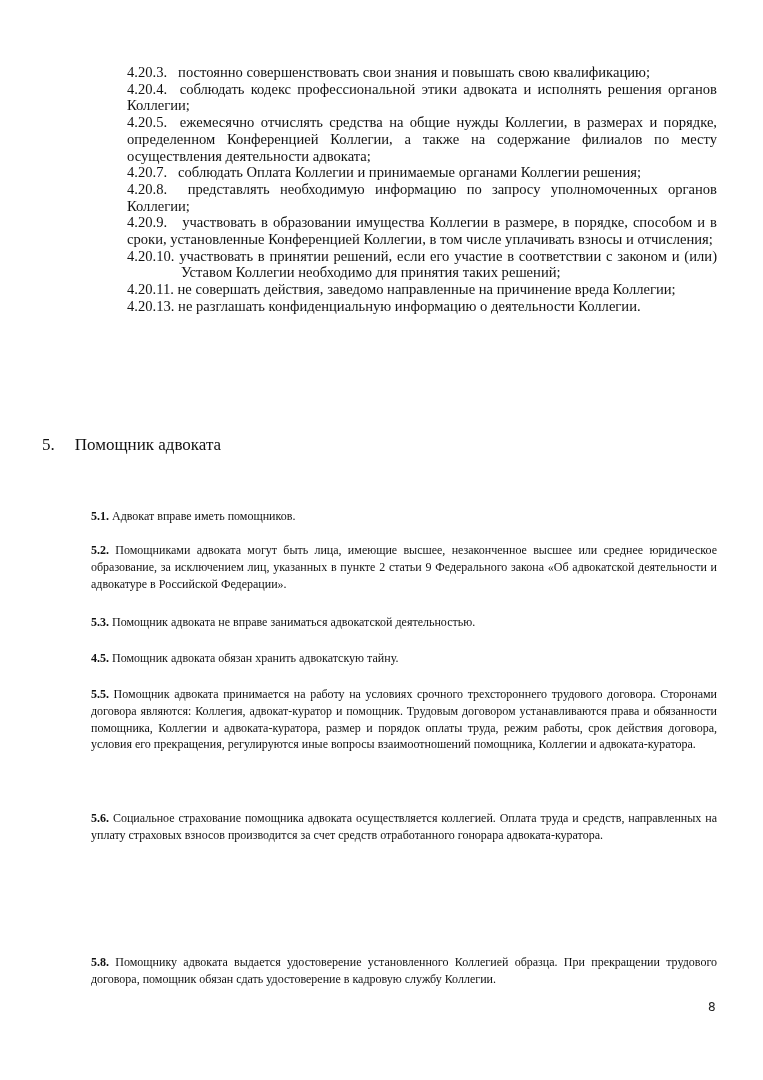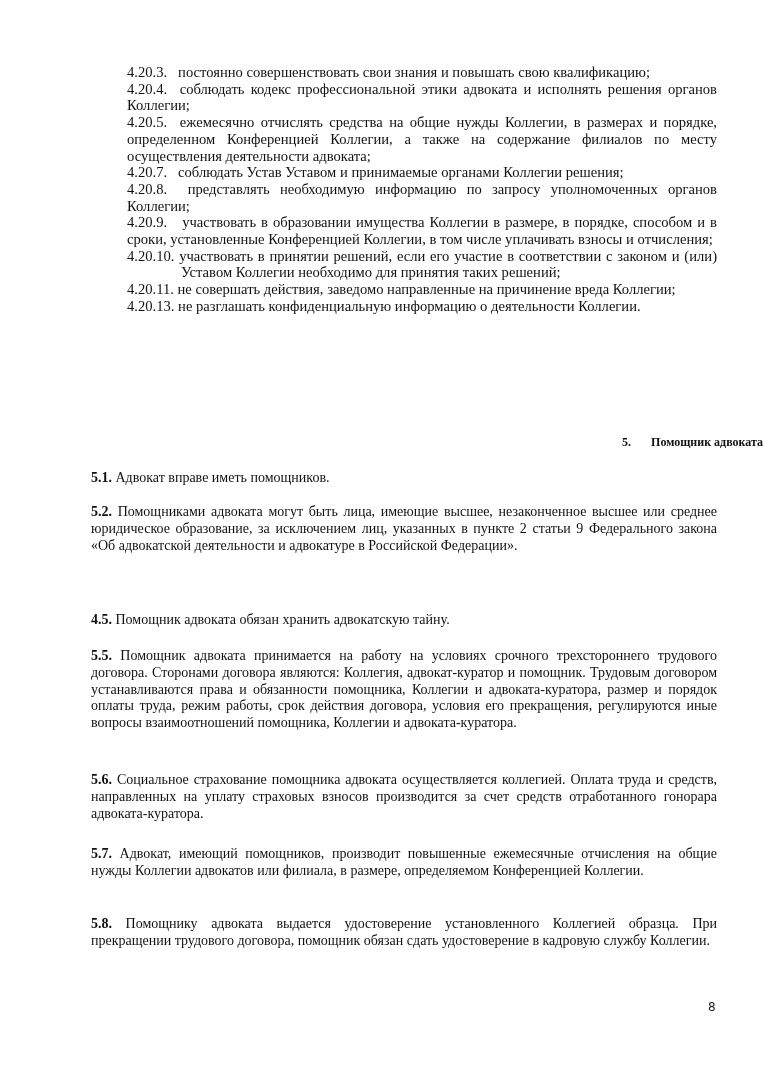--- a/index.html
+++ b/index.html
@@ -3,50 +3,50 @@
 <meta charset="utf-8">
 <style>
   html, body { margin: 0; padding: 0; background: #ffffff; }
   body { width: 763px; height: 1080px; position: relative; overflow: hidden;
          font-family: "Liberation Serif", serif; color: #111; }
   .page { position: absolute; left: 0; top: 0; width: 763px; height: 1080px; }
   .list { position: absolute; left: 127px; top: 64px; width: 590px;
           font-size: 14.6px; line-height: 16.7px; }
   .li { text-align: justify; }
   .li.hang { padding-left: 54px; text-indent: -54px; }
-  .heading { position: absolute; left: 0; width: 763px; top: 435px; text-align: right;
-             font-weight: bold; font-size: 12px; }
+  .heading { position: absolute; left: 0; width: 763px; top: 435px; text-align: left;
+             font-weight: normal; font-size: 17px; }
   .heading .hnum { margin-right: 20px; margin-left: 42px; }
-  .para { position: absolute; left: 91px; width: 626px; font-size: 14px;
-          line-height: 16.8px; text-align: justify; }
+  .para { position: absolute; left: 91px; width: 626px; font-size: 12px;
+          line-height: 16.8px; text-align: justify; margin-top: 38px; }
   .para b { font-weight: bold; }
   .pagenum { position: absolute; left: 708px; top: 1000px;
              font-family: "DejaVu Sans", sans-serif; font-size: 12px; color: #222; }
 </style>
 </head>
 <body>
 
 <div class="page">
 
   <div class="list">
     <div class="li"><span>4.20.3.</span>&nbsp;&nbsp; <span>постоянно совершенствовать свои знания и повышать свою квалификацию;</span></div>
     <div class="li"><span>4.20.4.</span>&nbsp; <span>соблюдать кодекс профессиональной этики адвоката и исполнять решения органов Коллегии;</span></div>
     <div class="li"><span>4.20.5.</span>&nbsp; <span>ежемесячно отчислять средства на общие нужды Коллегии, в размерах и порядке, определенном Конференцией Коллегии, а также на содержание филиалов по месту осуществления деятельности адвоката;</span></div>
-    <div class="li"><span>4.20.7.</span>&nbsp;&nbsp; <span>соблюдать Устав Уставом и принимаемые органами Коллегии решения;</span></div>
+    <div class="li"><span>4.20.7.</span>&nbsp;&nbsp; <span>соблюдать Оплата Коллегии и принимаемые органами Коллегии решения;</span></div>
     <div class="li"><span>4.20.8.</span>&nbsp; <span>представлять необходимую информацию по запросу уполномоченных органов Коллегии;</span></div>
     <div class="li"><span>4.20.9.</span>&nbsp;&nbsp; <span>участвовать в образовании имущества Коллегии в размере, в порядке, способом и в сроки, установленные Конференцией Коллегии, в том числе уплачивать взносы и отчисления;</span></div>
     <div class="li hang"><span>4.20.10.</span> <span>участвовать в принятии решений, если его участие в соответствии с законом и (или) Уставом Коллегии необходимо для принятия таких решений;</span></div>
     <div class="li hang"><span>4.20.11.</span> <span>не совершать действия, заведомо направленные на причинение вреда Коллегии;</span></div>
     <div class="li hang"><span>4.20.13.</span> <span>не разглашать конфиденциальную информацию о деятельности Коллегии.</span></div>
   </div>
 
   <div class="heading"><span class="hnum">5.</span><span>Помощник адвоката</span></div>
 
   <div class="para" style="top:470px"><b>5.1.</b> <span>Адвокат вправе иметь помощников.</span></div>
   <div class="para" style="top:504px"><b>5.2.</b> <span>Помощниками адвоката могут быть лица, имеющие высшее, незаконченное высшее или среднее юридическое образование, за исключением лиц, указанных в пункте 2 статьи 9 Федерального закона «Об адвокатской деятельности и адвокатуре в Российской Федерации».</span></div>
+  <div class="para" style="top:576px"><b>5.3.</b> <span>Помощник адвоката не вправе заниматься адвокатской деятельностью.</span></div>
   <div class="para" style="top:612px"><b>4.5.</b> <span>Помощник адвоката обязан хранить адвокатскую тайну.</span></div>
   <div class="para" style="top:648px"><b>5.5.</b> <span>Помощник адвоката принимается на работу на условиях срочного трехстороннего трудового договора. Сторонами договора являются: Коллегия, адвокат-куратор и помощник. Трудовым договором устанавливаются права и обязанности помощника, Коллегии и адвоката-куратора, размер и порядок оплаты труда, режим работы, срок действия договора, условия его прекращения, регулируются иные вопросы взаимоотношений  помощника, Коллегии и адвоката-куратора.</span></div>
   <div class="para" style="top:772px"><b>5.6.</b> <span>Социальное страхование помощника адвоката осуществляется коллегией. Оплата труда и средств, направленных на уплату страховых взносов производится за счет средств отработанного гонорара адвоката-куратора.</span></div>
-  <div class="para" style="top:846px"><b>5.7.</b> <span>Адвокат,  имеющий помощников, производит повышенные ежемесячные отчисления на общие нужды Коллегии адвокатов или филиала, в размере, определяемом Конференцией Коллегии.</span></div>
   <div class="para" style="top:916px"><b>5.8.</b> <span>Помощнику адвоката выдается удостоверение установленного Коллегией образца. При прекращении трудового договора, помощник обязан сдать удостоверение в кадровую службу Коллегии.</span></div>
 
   <div class="pagenum">8</div>
 </div>
 
 </body></html>

